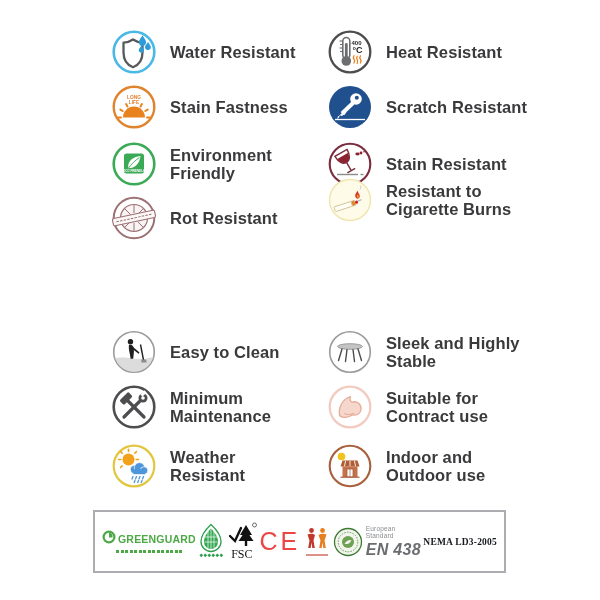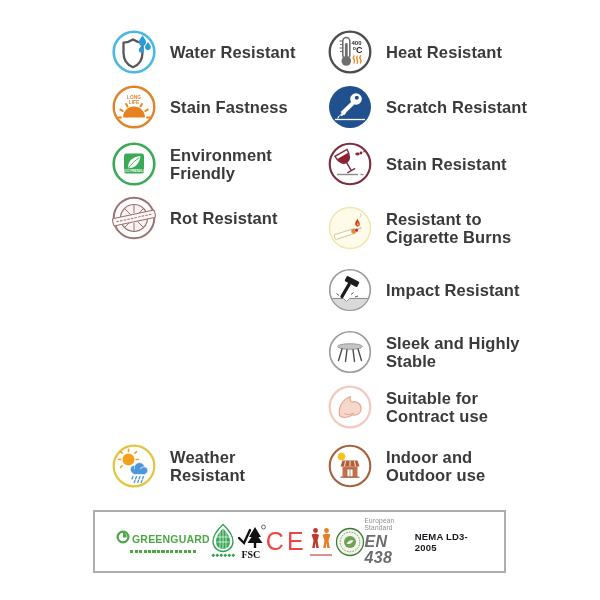--- a/index.html
+++ b/index.html
@@ -7,33 +7,33 @@
           font-family:"Liberation Sans",sans-serif;}
   .row{position:absolute;display:flex;align-items:center;gap:13px;height:46px;}
   .row .ic{width:46px;height:46px;flex:0 0 46px;}
   .row .ic svg{display:block;width:46px;height:46px;}
   .lbl{font-size:16.5px;font-weight:bold;color:#3A3A3C;line-height:18px;
        white-space:pre-line;letter-spacing:.1px;}
   
   .certbar{position:absolute;left:93px;top:510px;width:413px;height:63px;
            background:#fff;border:2px solid #ABADB0;box-sizing:border-box;
            display:flex;align-items:center;justify-content:space-between;
-           padding:0 21px;}
+           padding:0 7px;}
   .cert{display:flex;flex-direction:column;align-items:center;justify-content:center;}
   .gg{align-items:flex-start;}
   .gg-row{display:flex;align-items:center;gap:2px;}
   .gg-text{color:#4CA845;font-weight:bold;font-size:10.5px;letter-spacing:.2px;}
   .gg-tag{margin-top:2px;margin-left:14px;width:66px;height:3px;
           background:repeating-linear-gradient(90deg,#4CA845 0 3px,transparent 3px 4.5px);}
-  .fsc-txt{font-family:"Liberation Serif",serif;font-weight:bold;font-size:10px;color:#121212;margin-top:-1px;}
+  .fsc-txt{font-family:"Liberation Serif",serif;font-weight:normal;font-size:12px;color:#121212;margin-top:-1px;}
   .ce{font-size:25px;font-weight:500;letter-spacing:3px;color:#ef4444;}
   .en438{display:flex;flex-direction:column;align-items:flex-start;line-height:1;}
   .en-line{font-size:6.5px;color:#8A8C8F;letter-spacing:.2px;margin-bottom:1px;}
   .en-big{font-size:16px;font-weight:bold;color:#6A6C6F;letter-spacing:.3px;margin-top:1px;font-style:italic;}
-  .nema{font-family:Liberation Sans, sans-serif;font-weight:bold;font-size:9.5px;color:#17191E;
+  .nema{font-family:Liberation Serif, serif;font-weight:bold;font-size:9.5px;color:#17191E;
         letter-spacing:.2px;}
   .people-bar{width:22px;height:2px;background:#C0392B;opacity:.55;margin-top:1px;}
   svg text{font-family:"Liberation Sans",sans-serif;}
 </style>
 </head>
 <body>
 
 <div class="canvas">
 
   <div class="row" style="left:111px;top:29px">
@@ -104,21 +104,61 @@
         <g transform="rotate(-12 23 23)">
           <rect x="1.5" y="19.3" width="43" height="7.4" rx="1.5" fill="#FBF7F7" stroke="#9C7173" stroke-width="1.1"></rect>
           <line x1="5" y1="23" x2="41" y2="23" stroke="#9C7173" stroke-width="1" stroke-dasharray="2.5 1.2"></line>
         </g>
       </svg>
     </span>
     <span class="lbl">Rot Resistant</span>
   </div>
 
 
-
+  <div class="row" style="left:111px;top:329px">
+    <span class="ic">
+      <svg viewBox="0 0 46 46">
+        <defs>
+            <clipPath id="ec-clip">
+              <circle cx="23" cy="23" r="19.8"></circle>
+            </clipPath>
+          </defs>
+        <circle cx="23" cy="23" r="20.3" fill="#fff" stroke="#9B9B9B" stroke-width="1.6"></circle>
+        <g clip-path="url(#ec-clip)">
+          <path d="M2 30 C10 27.5 16 28.8 23 29.8 C30 30.8 37 29.2 44 27.5 L44 44 L2 44 Z" fill="#DCDCDC"></path>
+        </g>
+        <g fill="#1F1F1F">
+          <circle cx="19.5" cy="12.8" r="2.7"></circle>
+          <path d="M18 15.8 C21 15.3 22.5 17 22.8 19.5 C23.2 22.5 22.6 26 22.2 29.8 L19.6 29.8 C19.3 25.5 17.5 21 17.8 17.3 Z"></path>
+          <path d="M21.5 17.5 L28.5 23.5 L27.6 24.8 L20.8 19.5 Z"></path>
+          <line x1="29.5" y1="15.5" x2="32.5" y2="31" stroke="#1F1F1F" stroke-width="1.4"></line>
+          <path d="M30.5 30.5 L35 30.5 L35.8 33.5 L30.2 33.5 Z" fill="#8C8C8C"></path>
+        </g>
+      </svg>
+    </span>
+    <span class="lbl">Easy to Clean</span>
+  </div>
+
+  <div class="row" style="left:111px;top:384px">
+    <span class="ic">
+      <svg viewBox="0 0 46 46">
+        <circle cx="23" cy="23" r="20.3" fill="#fff" stroke="#4D4D4F" stroke-width="2.6"></circle>
+        <g fill="#4D4D4F" stroke="none">
+          <line x1="16" y1="16" x2="33" y2="33" stroke="#4D4D4F" stroke-width="3.2" stroke-linecap="round"></line>
+          <rect x="8.8" y="11.3" width="12.5" height="6.4" rx="1.6" transform="rotate(-45 15 14.5)"></rect>
+          <line x1="30.5" y1="15.5" x2="13" y2="33" stroke="#4D4D4F" stroke-width="3.2" stroke-linecap="round"></line>
+          <circle cx="32" cy="14" r="4.5"></circle>
+        </g>
+        <circle cx="32" cy="14" r="1.8" fill="#fff"></circle>
+        <rect x="31" y="6.5" width="3" height="6" fill="#fff" transform="rotate(45 32.5 9.5)"></rect>
+      </svg>
+    </span>
+    <span class="lbl">Minimum
+Maintenance</span>
+  </div>
 
   <div class="row" style="left:111px;top:443px">
     <span class="ic">
       <svg viewBox="0 0 46 46">
         <circle cx="23" cy="23" r="20.3" fill="#fff" stroke="#E2C63F" stroke-width="2.2"></circle>
         <circle cx="17.5" cy="16.5" r="6" fill="#F2A11C"></circle>
         <g stroke="#F2A11C" stroke-width="1.6" stroke-linecap="round">
           <line x1="17.5" y1="8.5" x2="17.5" y2="6.3"></line>
           <line x1="11.2" y1="10.2" x2="9.6" y2="8.6"></line>
           <line x1="23.8" y1="10.2" x2="25.4" y2="8.6"></line>
@@ -204,64 +244,39 @@
           <line x1="16.5" y1="30.5" x2="25.5" y2="30.5"></line>
         </g>
         <ellipse cx="30.5" cy="13" rx="2.2" ry="1.4" fill="#8C2230"></ellipse>
         <circle cx="34" cy="12" r="1.4" fill="#8C2230"></circle>
         <circle cx="37" cy="10.8" r="0.8" fill="#8C2230"></circle>
       </svg>
     </span>
     <span class="lbl">Stain Resistant</span>
   </div>
 
-  <div class="row" style="left:327px;top:205px">
+  <div class="row" style="left:327px;top:177px">
     <span class="ic">
       <svg viewBox="0 0 46 46">
         <circle cx="23" cy="23" r="20.5" fill="#FEFBE8" stroke="#EFE5AC" stroke-width="1.4"></circle>
         <g transform="rotate(-18 21 28)">
           <rect x="7" y="25.5" width="18" height="5" rx="1" fill="#FFFEF6" stroke="#CFC49A" stroke-width="0.9"></rect>
           <rect x="25" y="25.5" width="3.5" height="5" fill="#E8821E" stroke="#CFC49A" stroke-width="0.7"></rect>
           <circle cx="30" cy="28" r="1.6" fill="#C9252C"></circle>
           <path d="M31.5 27 q2.5 0.6 4 0" stroke="#BBBBBB" stroke-width="1.2" fill="none"></path>
         </g>
         <path d="M30.5 13.5 C29.5 15.8 28 17 28.2 19 C28.4 20.8 29.8 21.8 31 21.6 C32.6 21.3 33.2 19.6 32.6 18 C32.1 16.6 31.1 15.6 30.5 13.5 Z" fill="#D8392B"></path>
         <path d="M30.4 17.5 C29.9 18.6 29.7 19.5 30.2 20.3 C30.8 21.1 31.8 20.9 32 20 C32.2 19.2 31.4 18.4 30.4 17.5 Z" fill="#F2A71B"></path>
         <path d="M33 12.5 q1.5 -2 0.5 -4" stroke="#CCCCCC" stroke-width="1" fill="none"></path>
       </svg>
     </span>
     <span class="lbl">Resistant to
 Cigarette Burns</span>
   </div>
 
-  <div class="row" style="left:327px;top:267px">
-    <span class="ic">
-      <svg viewBox="0 0 46 46">
-        <defs>
-            <clipPath id="ir-clip">
-              <circle cx="23" cy="23" r="19.8"></circle>
-            </clipPath>
-          </defs>
-        <circle cx="23" cy="23" r="20.3" fill="#fff" stroke="#9B9B9B" stroke-width="1.6"></circle>
-        <g clip-path="url(#ir-clip)">
-          <path d="M2 31.5 L16.5 31.5 L19.5 34.5 L22.5 31.5 L44 31.5 L44 44 L2 44 Z" fill="#D9D9D9" stroke="#8A8A8A" stroke-width="1"></path>
-        </g>
-        <g fill="#1C1C1C">
-          <rect x="18" y="11.5" width="14" height="6" rx="1.2" transform="rotate(28 25 14.5)"></rect>
-          <line x1="22" y1="17.5" x2="15" y2="29.5" stroke="#1C1C1C" stroke-width="3.4" stroke-linecap="round"></line>
-        </g>
-        <g stroke="#555555" stroke-width="1">
-          <line x1="12" y1="28.5" x2="9.5" y2="26.5"></line>
-          <line x1="24" y1="27.5" x2="26.5" y2="25.5"></line>
-          <line x1="28" y1="30" x2="31" y2="29"></line>
-        </g>
-      </svg>
-    </span>
-    <span class="lbl">Impact Resistant</span>
-  </div>
 
   <div class="row" style="left:327px;top:329px">
     <span class="ic">
       <svg viewBox="0 0 46 46">
         <circle cx="23" cy="23" r="20.3" fill="#fff" stroke="#9B9B9B" stroke-width="1.6"></circle>
         <ellipse cx="23" cy="17.5" rx="12.5" ry="2.8" fill="#C4C4C4" stroke="#8A8A8A" stroke-width="0.8"></ellipse>
         <g stroke="#4D4D4F" stroke-width="1.4" stroke-linecap="round">
           <line x1="15" y1="20" x2="11.5" y2="31.5"></line>
           <line x1="20" y1="20.6" x2="18.5" y2="32.5"></line>
           <line x1="26" y1="20.6" x2="27.5" y2="32.5"></line>

